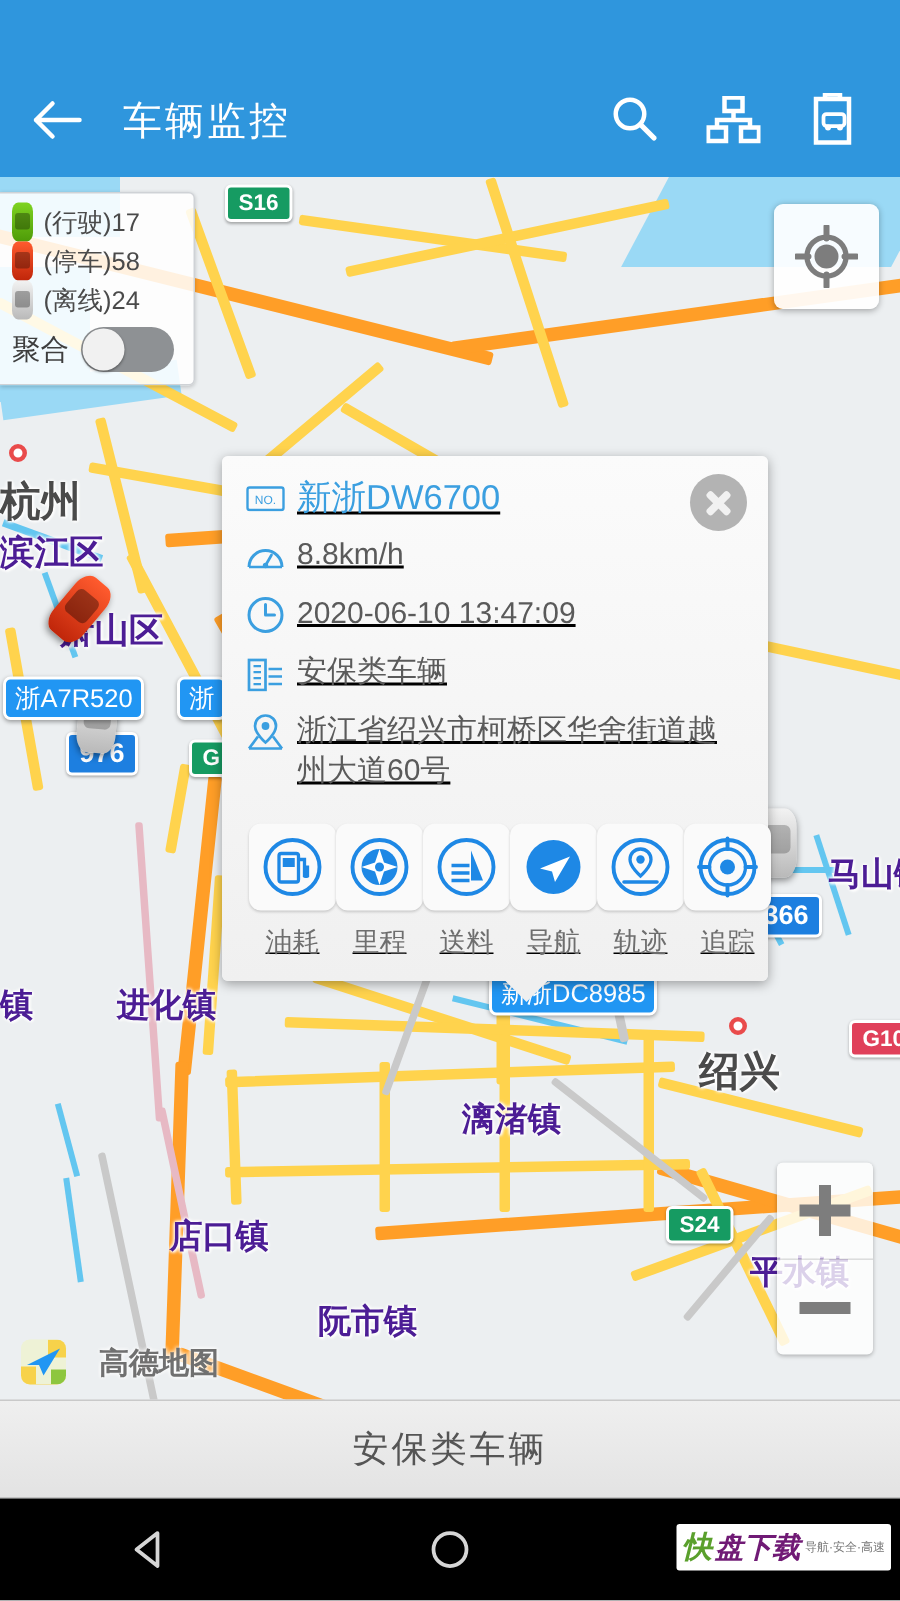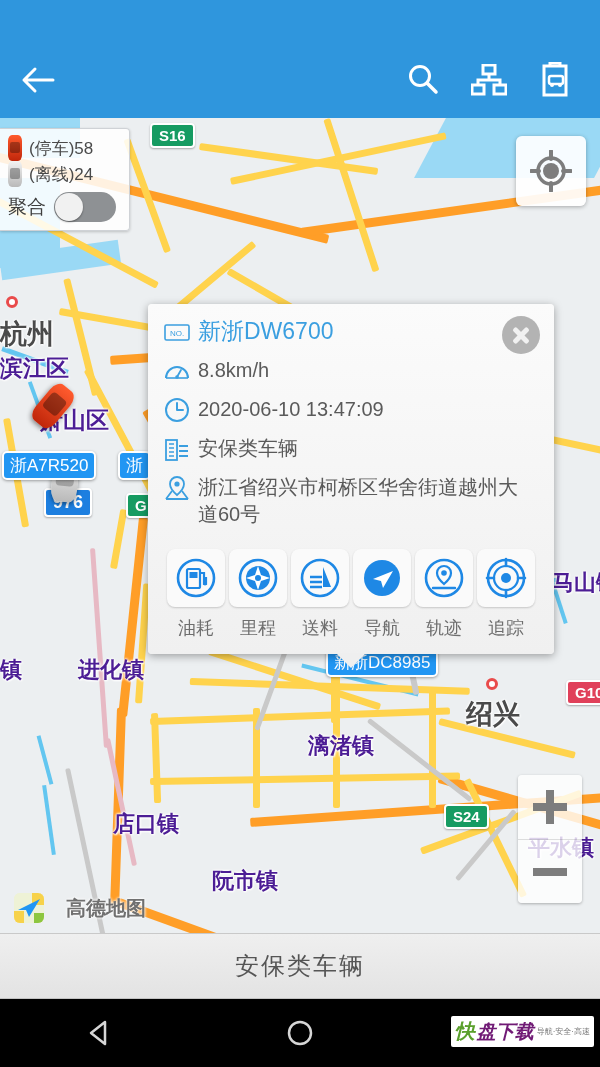--- a/index.html
+++ b/index.html
@@ -116,24 +116,25 @@
   .zminus{ width:34px; height:8px; }
 
   
   .amap{ position:absolute; left:14px; bottom:10px; display:flex; align-items:center;gap:15px; }
   .amap-logo{ width:30px; height:30px; border-radius:6px; margin-right:7px; position:relative;
               background:linear-gradient(135deg,#eef2d6 0%,#eef2d6 45%,#f7d24a 45%,#f7d24a 100%); overflow:hidden;}
   .amap-txt{ font-size:20px; color:#707070; font-weight:bold; text-shadow:0 0 3px #fff,0 0 3px #fff; }
 
   
   .card{
-    position:absolute; left:148px; top:186px; width:406px;
+    position:absolute; left:148px; top:186px; width:364px;
     background:linear-gradient(180deg,#fbfbfb,#f0f0f0);
     border-radius:4px; box-shadow:0 2px 8px rgba(0,0,0,.35);
     padding:14px 16px 0 16px;
+    text-decoration:underline;
   }
   .card:after{
     content:""; position:absolute; left:188px; bottom:-14px;
     border-left:15px solid transparent; border-right:15px solid transparent;
     border-top:15px solid #efefef;
   }
   .close{
     position:absolute; right:14px; top:12px; width:38px; height:38px; border-radius:50%;
     background:#b3b3b3; cursor:pointer;
   }
@@ -184,20 +185,21 @@
 <body>
 
 <div class="statusbar"></div>
 
 <div class="header">
   <div class="back-btn">
     <svg width="34" height="28" viewBox="0 0 34 28">
       <path d="M14 3 L3 14 L14 25 M3 14 H32" stroke="#fff" stroke-width="3" fill="none" stroke-linecap="round" stroke-linejoin="round"></path>
     </svg>
   </div>
+  <div class="hdr-title">车辆监控</div>
   <div class="hdr-spacer"></div>
   <div class="hdr-icon">
     <svg width="34" height="34" viewBox="0 0 34 34">
       <circle cx="14" cy="13" r="9.5" stroke="#fff" stroke-width="3" fill="none"></circle>
       <path d="M21 20 L30 29" stroke="#fff" stroke-width="3.5" stroke-linecap="round"></path>
     </svg>
   </div>
   <div class="hdr-icon">
     <svg width="36" height="32" viewBox="0 0 36 32">
       <rect x="12" y="1" width="12" height="9" stroke="#fff" stroke-width="3" fill="none"></rect>
@@ -302,21 +304,21 @@
       <div class="maplabel lbl-dist" style="left: 358px; top: 440px;">柯桥区</div>
     </div>
   <div id="town-labels">
       <div class="maplabel lbl-town" style="left: 163px; top: 473px;">夏履镇</div>
       <div class="maplabel lbl-town" style="left: 78px; top: 537px;">进化镇</div>
       <div class="maplabel lbl-town" style="left: 0px; top: 537px;">镇</div>
       <div class="maplabel lbl-town" style="left: 113px; top: 691px;">店口镇</div>
       <div class="maplabel lbl-town" style="left: 212px; top: 748px;">阮市镇</div>
       <div class="maplabel lbl-town" style="left: 308px; top: 613px;">漓渚镇</div>
       <div class="maplabel lbl-town" style="left: 552px; top: 450px;">马山镇</div>
-      <div class="maplabel lbl-town" style="left: 500px; top: 715px; margin-left: 28px;">平水镇</div>
+      <div class="maplabel lbl-town" style="left: 500px; top: 715px;">平水镇</div>
     </div>
   <div id="shields">
       <div class="shield sh-green" style="left: 150px; top: 5px;">S16</div>
       <div class="shield sh-green" style="left: 444px; top: 686px;">S24</div>
       <div class="shield sh-red" style="left: 566px; top: 562px;">G104</div>
       <div class="shield sh-num" style="left: 500px; top: 478px;">366</div>
       <div class="shield sh-num" style="left: 44px; top: 370px;">976</div>
       <div class="shield sh-green" style="left: 126px; top: 375px;">G</div>
     </div>
   <div id="vehicles">
@@ -330,20 +332,24 @@
   <div id="vplates">
       <div class="plate" style="left: 2px; top: 333px;">浙A7R520</div>
       <div class="plate" style="left: 118px; top: 333px;">浙</div>
       <div class="plate" style="left: 350px; top: 385px;">55055</div>
       <div class="plate" style="left: 266px; top: 450px;">新浙DC</div>
       <div class="plate" style="left: 286px; top: 490px;">新浙DW6700</div>
       <div class="plate" style="left: 326px; top: 530px;">新浙DC8985</div>
     </div>
 
   <div class="legend">
+    <div class="leg-row">
+      <div class="leg-car car-green"></div>
+      <div class="leg-txt">(行驶)17</div>
+    </div>
     <div class="leg-row">
       <div class="leg-car car-red"></div>
       <div class="leg-txt">(停车)58</div>
     </div>
     <div class="leg-row">
       <div class="leg-car car-white"></div>
       <div class="leg-txt">(离线)24</div>
     </div>
     <div class="leg-toggle-row">
       <div class="leg-toggle-lbl">聚合</div>

